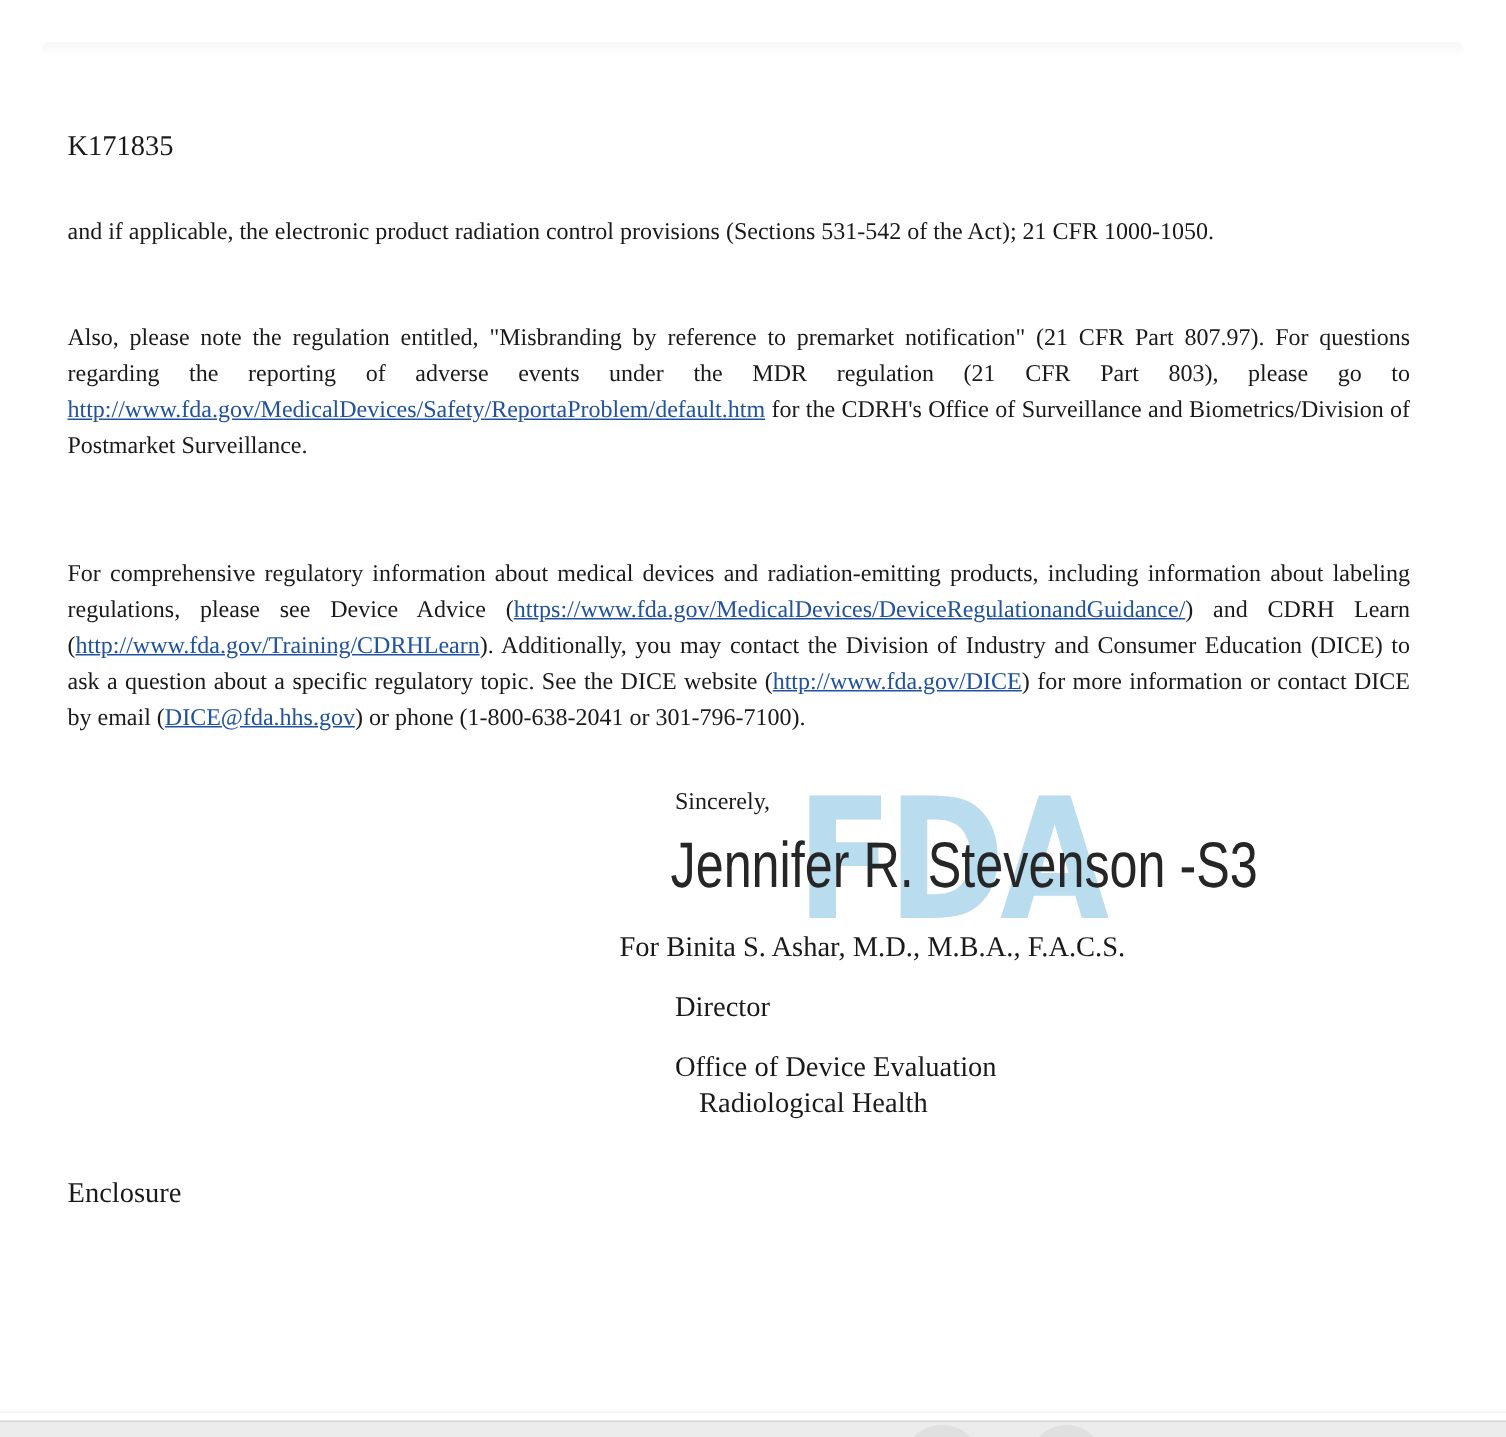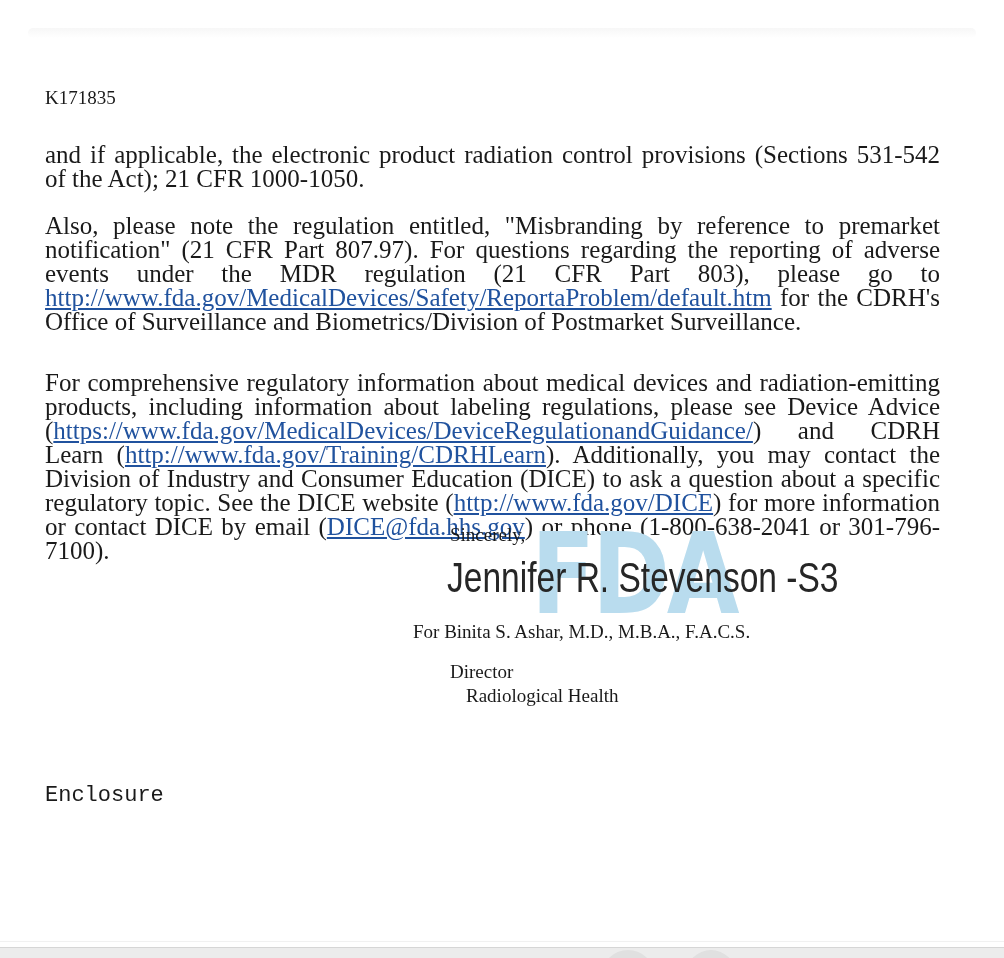--- a/index.html
+++ b/index.html
@@ -31,39 +31,39 @@
     display: flex;
     justify-content: space-between;
     font-size: 19px;
     line-height: 24px;
   }
 
   .para {
     position: absolute;
     left: 45px;
     width: 895px;
-    font-size: 25px;
+    font-size: 16px;
     line-height: 24px;
     text-align: justify;
     margin: 0;
   }
   .p1 { top: 143px; }
   .p2 { top: 214px; }
   .p3 { top: 333px; margin-top: 38px; }
 
   .doc-link {
     color: var(--link-color, #20529e);
     text-decoration: underline;
     cursor: pointer;
   }
 
   .closing {
     position: absolute;
     left: 450px; top: 523px;
-    font-size: 19px;
+    font-size: 16px;
     line-height: 24px;
   }
 
   .watermark {
     position: absolute;
     left: 531px; top: 518px;
     font-family: "DejaVu Sans", sans-serif;
     font-weight: bold;
     font-size: 112px;
     line-height: 1;
@@ -94,23 +94,22 @@
     font-size: 19px;
     line-height: 24px;
     z-index: 1;
   }
   .sig-block .ind1 { padding-left: 37px; margin-top: 16px; }
   .sig-block .ind2 { padding-left: 53px; }
 
   .enclosure {
     position: absolute;
     left: 45px; top: 784px;
-    font-size: 22px;
+    font-size: 19px;
     line-height: 24px;
-    font-family: Liberation Mono, monospace;
   }
 
   .bottom-hairline {
     position: absolute;
     left: 0; right: 0; top: 941px; height: 1px;
     background: #f1f1f1;
   }
   .bottom-bar {
     position: absolute;
     left: 0; right: 0; top: 947px; height: 11px;
@@ -145,20 +144,21 @@
 
   <div class="closing">Sincerely,</div>
 
   <div class="watermark">FDA</div>
 
   <div class="signature">Jennifer R. Stevenson -S3</div>
 
   <div class="sig-block">
     <div>For Binita S. Ashar, M.D., M.B.A., F.A.C.S.</div>
     <div class="ind1">Director</div>
+    <div class="ind1">Office of Device Evaluation</div>
     <div class="ind2">Radiological Health</div>
   </div>
 
   <div class="enclosure">Enclosure</div>
 
   <div class="bottom-hairline"></div>
   <div class="bottom-bar">
     <div class="nav-circle c1"></div>
     <div class="nav-circle c2"></div>
   </div>

